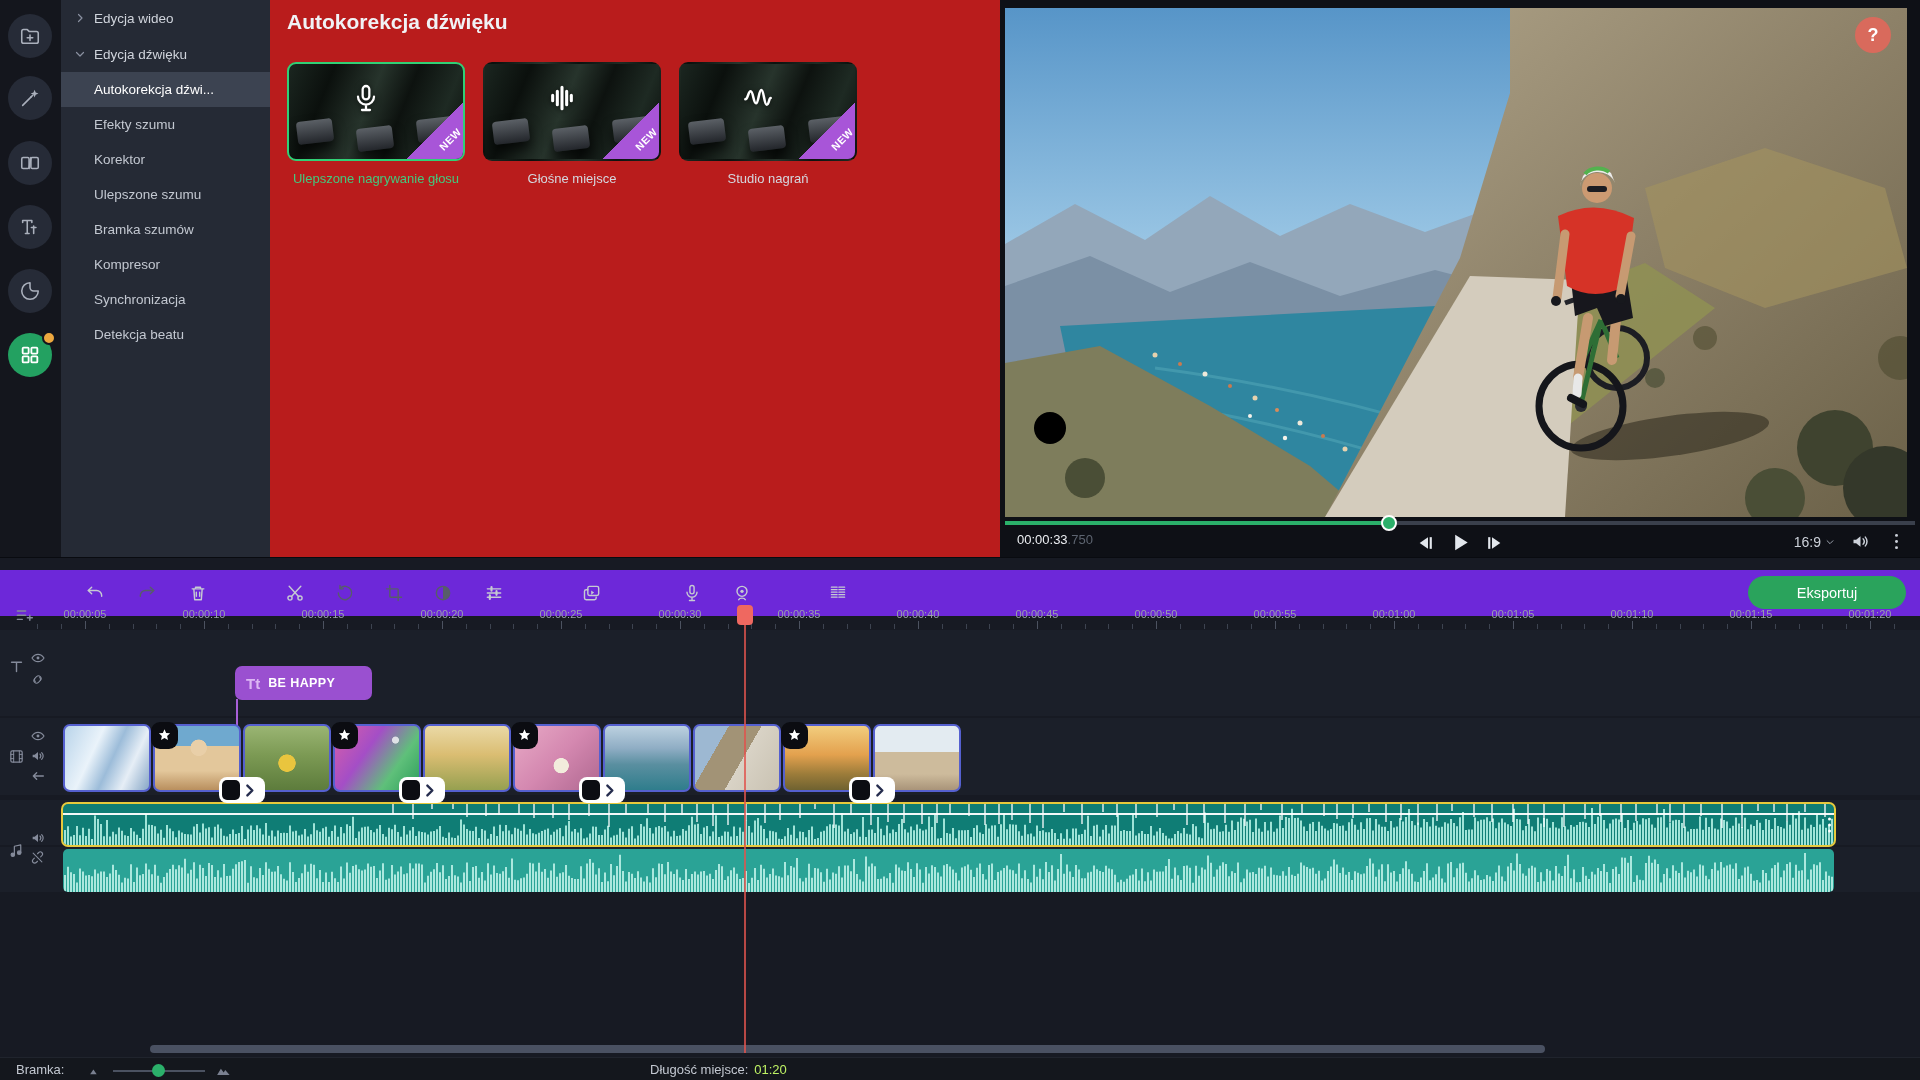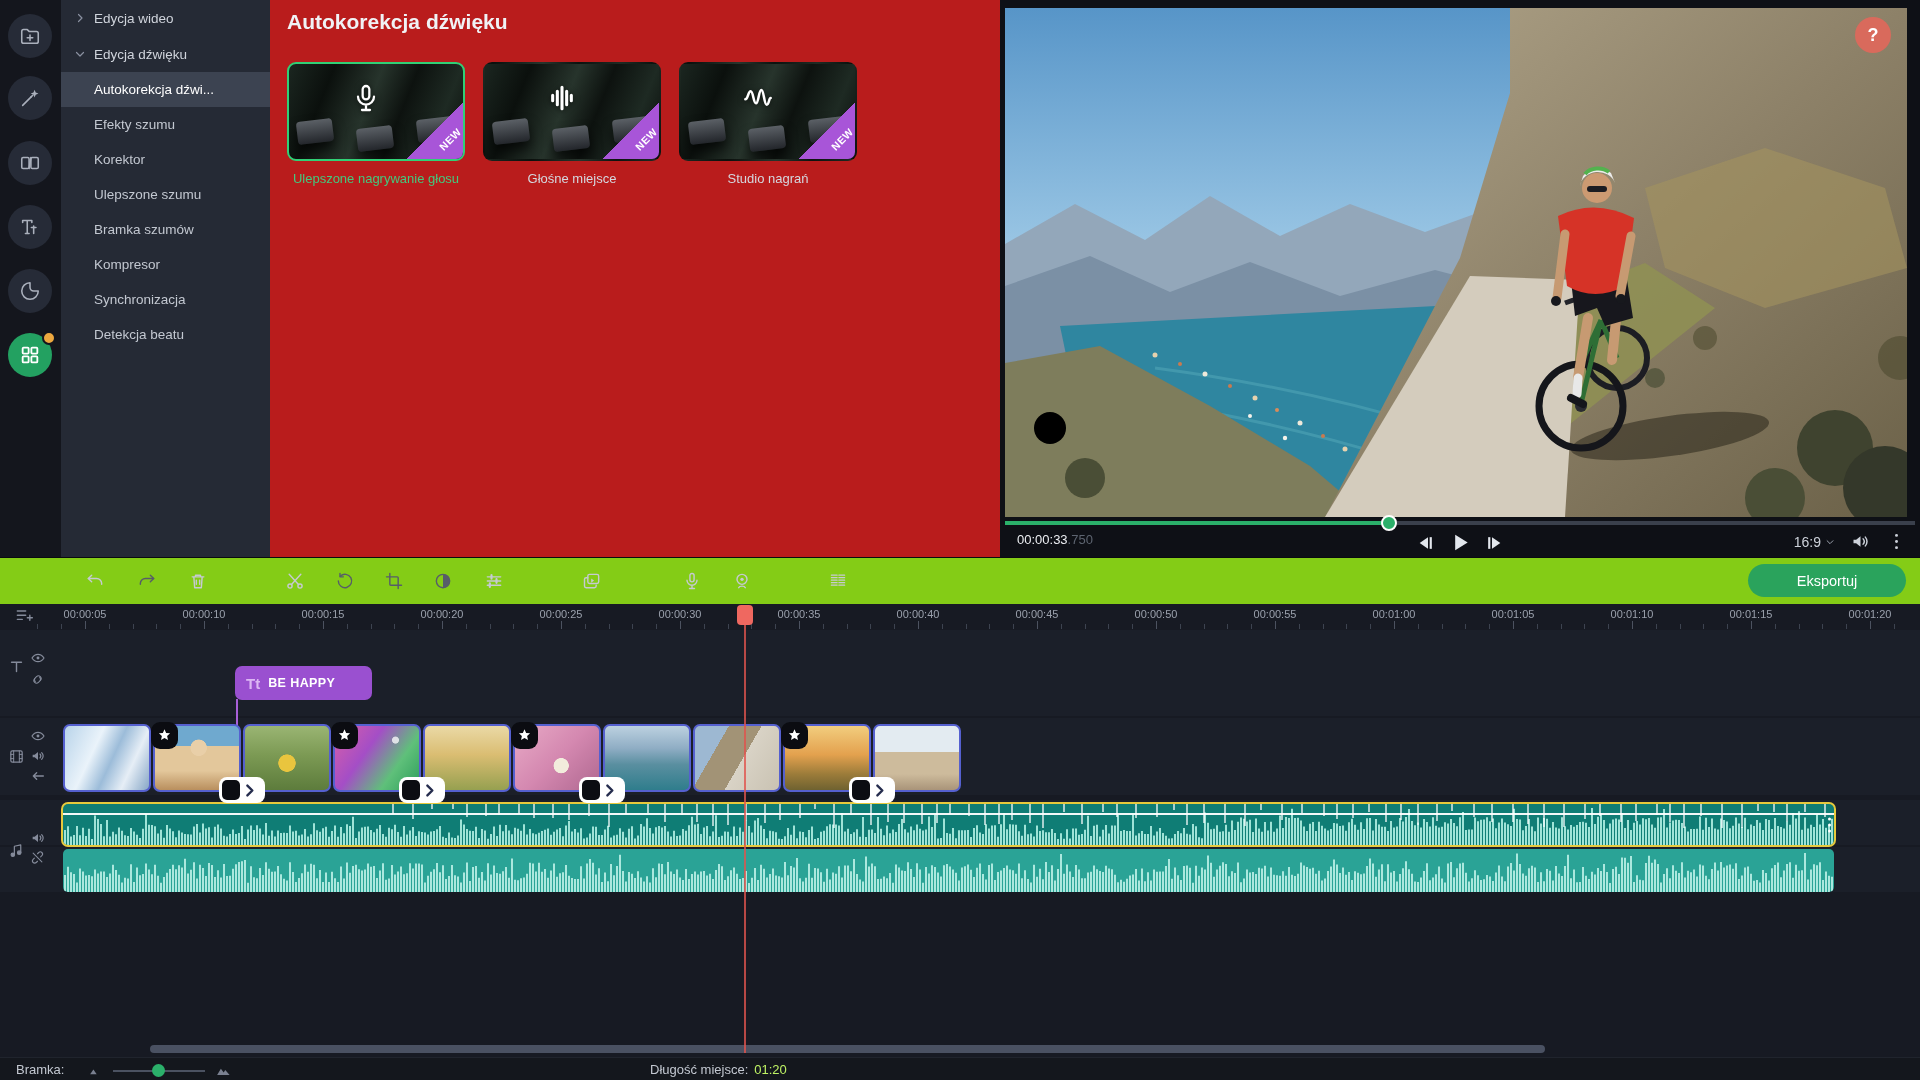--- a/index.html
+++ b/index.html
@@ -61,21 +61,21 @@
   .time .frac{color:#5d6470}
   .pbtns{position:absolute;left:50%;top:3px;transform:translateX(-50%);display:flex;gap:9px;align-items:center}
   .pbtn{width:24px;height:24px;color:#e3e7ed;background:none;border:none;padding:2px;cursor:pointer}
   .rctrl{position:absolute;right:8px;top:5px;display:flex;align-items:center;gap:15px;color:#ccd1d9;font-size:14px}
   .aspect{display:flex;align-items:center;gap:4px;cursor:pointer}
   .aspect .ic{width:10px;height:10px;color:#9aa0ac}
   .rctrl .bic{width:21px;height:21px;color:#ccd1d9;cursor:pointer}
 
   
   .tl{position:absolute;left:0;top:557px;width:1920px;height:523px;background:#171a23;border-top:1px solid #090b10;box-sizing:border-box}
-  .tlbar{position:absolute;left:0;top:0;width:100%;height:46px;background:#84cc16}
+  .tlbar{position:absolute;left:0;top:12px;width:100%;height:46px;background:#6d28d9}
   .tbtn{position:absolute;top:6px;width:34px;height:34px;color:#c6cad2;background:none;border:none;
      padding:7px;box-sizing:border-box;cursor:pointer}
   .tbtn.dis{color:#575d69}
   .export{position:absolute;right:14px;top:6px;width:158px;height:33px;border-radius:17px;background:#2aa35c;
      color:#fff;font-size:14.5px;border:none;cursor:pointer}
   .ruler{position:absolute;left:0;top:46px;width:100%;height:26px}
   .rlabel{position:absolute;top:4px;transform:translateX(-50%);font-size:11px;color:#9aa0ac;white-space:nowrap}
   .tick{position:absolute;bottom:1px;width:1px;background:#3d4350}
   .tick.major{height:8px;background:#4c5260}
   .tick.minor{height:5px}

